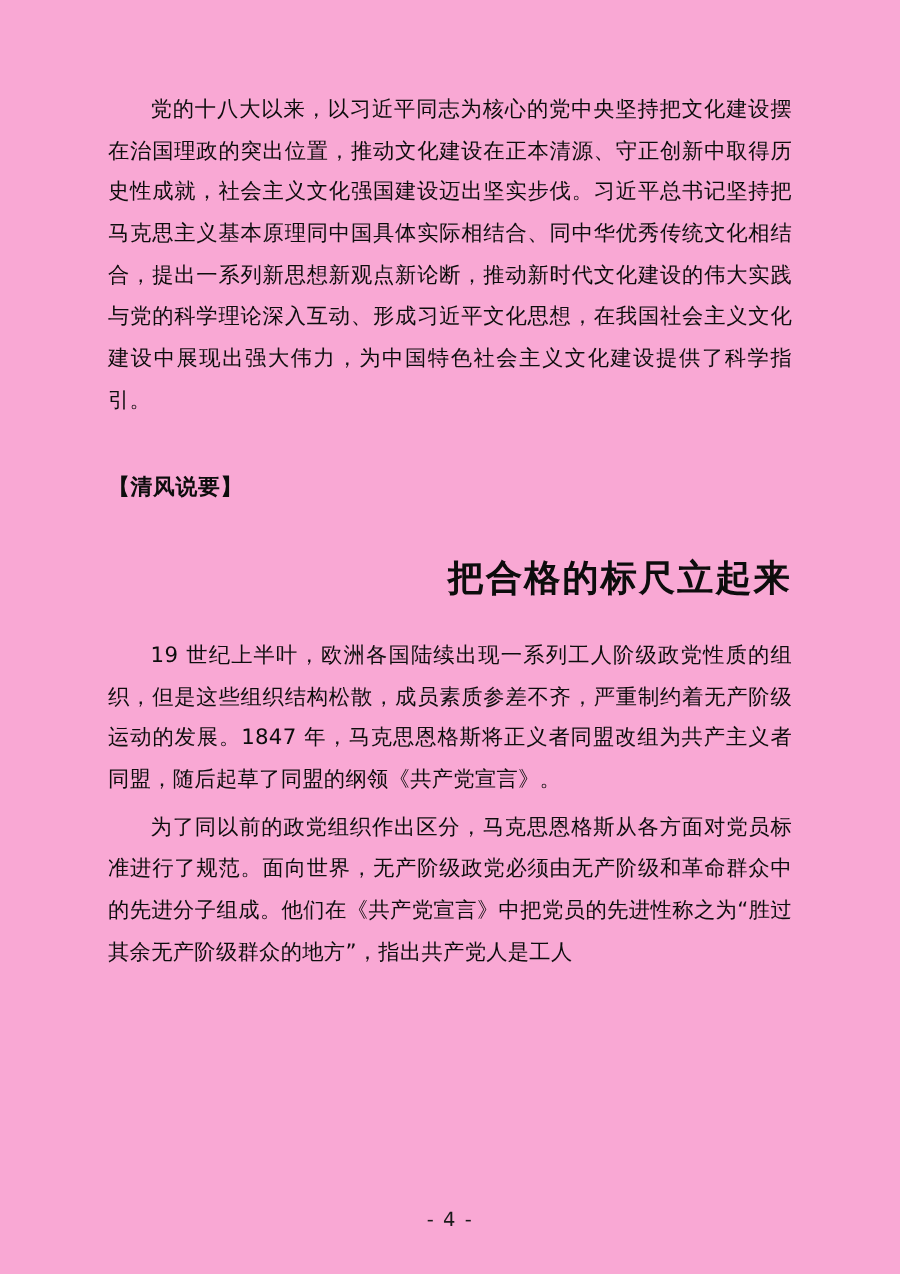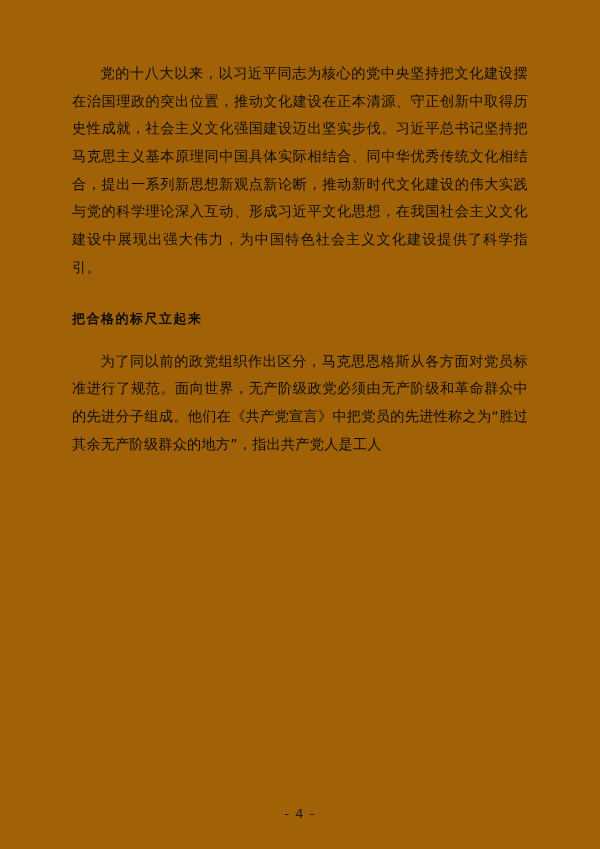--- a/index.html
+++ b/index.html
@@ -11,21 +11,21 @@
     height: 849px;
     background: #ffffff;
     font-family: "DejaVu Sans", "Liberation Sans", sans-serif;
     color: #000000;
     overflow: hidden;
   }
   .page {
     position: relative;
     width: 600px;
     height: 849px;
-    background: #a16207;
+    background: #f9a8d4;
     box-sizing: border-box;
     padding: 60px 72px 0 72px;
   }
   .body-text {
     font-family: "DejaVu Sans", "Liberation Sans", sans-serif;
     font-size: 14.2px;
     line-height: 1.95;
     color: #0d0d0d;
     text-align: justify;
     text-justify: inter-ideograph;
@@ -37,22 +37,22 @@
   }
   .section-tag {
     margin: 30px 0 0 0;
     font-size: 14.5px;
     line-height: 1.9;
     font-weight: 600;
     letter-spacing: 0.5px;
   }
   .article-title {
     margin: 26px 0 18px 0;
-    text-align: left;
-    font-size: 13px;
+    text-align: right;
+    font-size: 24px;
     font-weight: 700;
     letter-spacing: 1.5px;
     line-height: 1.7;
   }
   .para-gap {
     margin-top: 4px;
   }
   .page-number {
     position: absolute;
     left: 0;
@@ -67,23 +67,25 @@
 </head>
 <body>
 
 <div class="page">
 
   <div class="body-text">
 
     <p class="para">党的十八大以来，以习近平同志为核心的党中央坚持把文化建设摆在治国理政的突出位置，推动文化建设在正本清源、守正创新中取得历史性成就，社会主义文化强国建设迈出坚实步伐。习近平总书记坚持把马克思主义基本原理同中国具体实际相结合、同中华优秀传统文化相结合，提出一系列新思想新观点新论断，推动新时代文化建设的伟大实践与党的科学理论深入互动、形成习近平文化思想，在我国社会主义文化建设中展现出强大伟力，为中国特色社会主义文化建设提供了科学指引。</p>
 
 
+    <p class="section-tag">【清风说要】</p>
 
     <h1 class="article-title">把合格的标尺立起来</h1>
 
+    <p class="para">19 世纪上半叶，欧洲各国陆续出现一系列工人阶级政党性质的组织，但是这些组织结构松散，成员素质参差不齐，严重制约着无产阶级运动的发展。1847 年，马克思恩格斯将正义者同盟改组为共产主义者同盟，随后起草了同盟的纲领《共产党宣言》。</p>
 
     <p class="para para-gap">为了同以前的政党组织作出区分，马克思恩格斯从各方面对党员标准进行了规范。面向世界，无产阶级政党必须由无产阶级和革命群众中的先进分子组成。他们在《共产党宣言》中把党员的先进性称之为“胜过其余无产阶级群众的地方”，指出共产党人是工人</p>
 
   </div>
 
   <div class="page-number">- 4 -</div>
 
 </div>
 
 </body></html>

